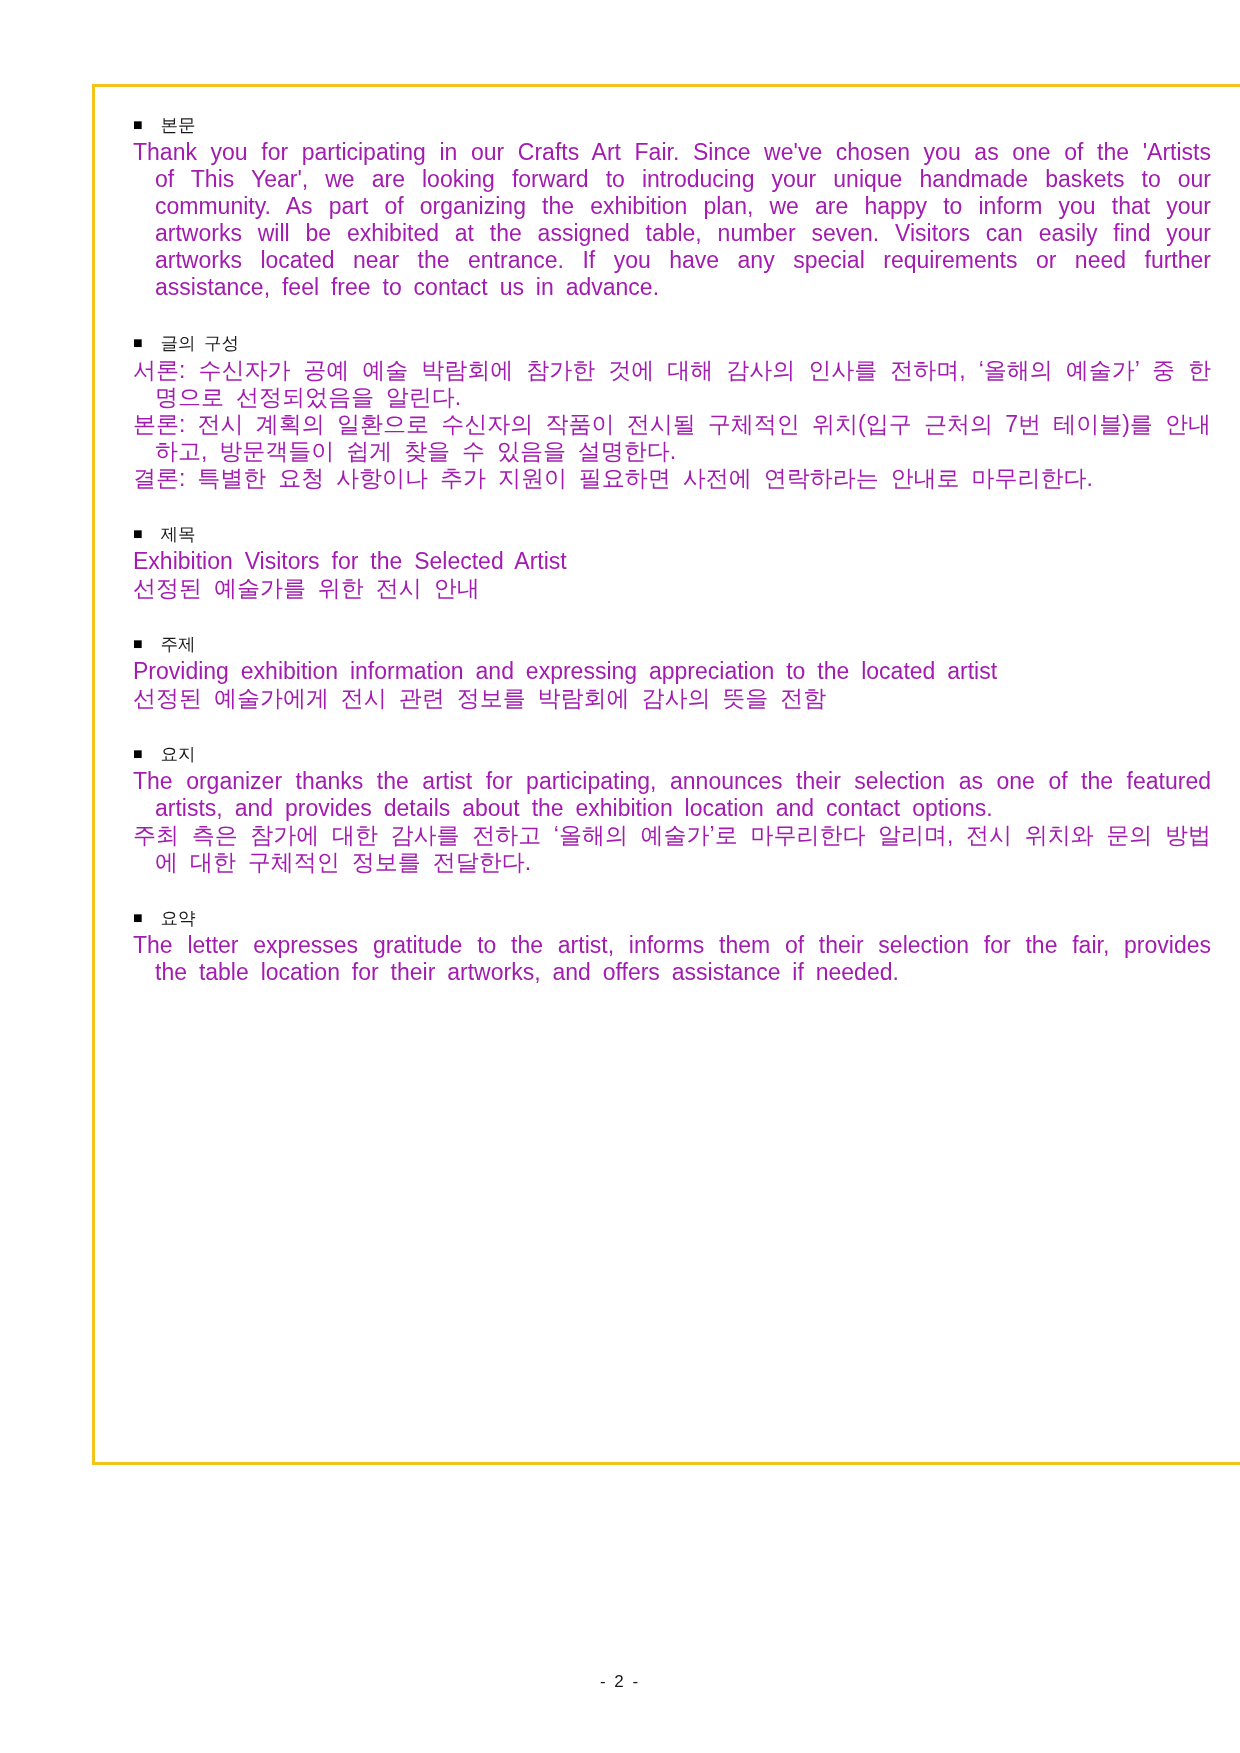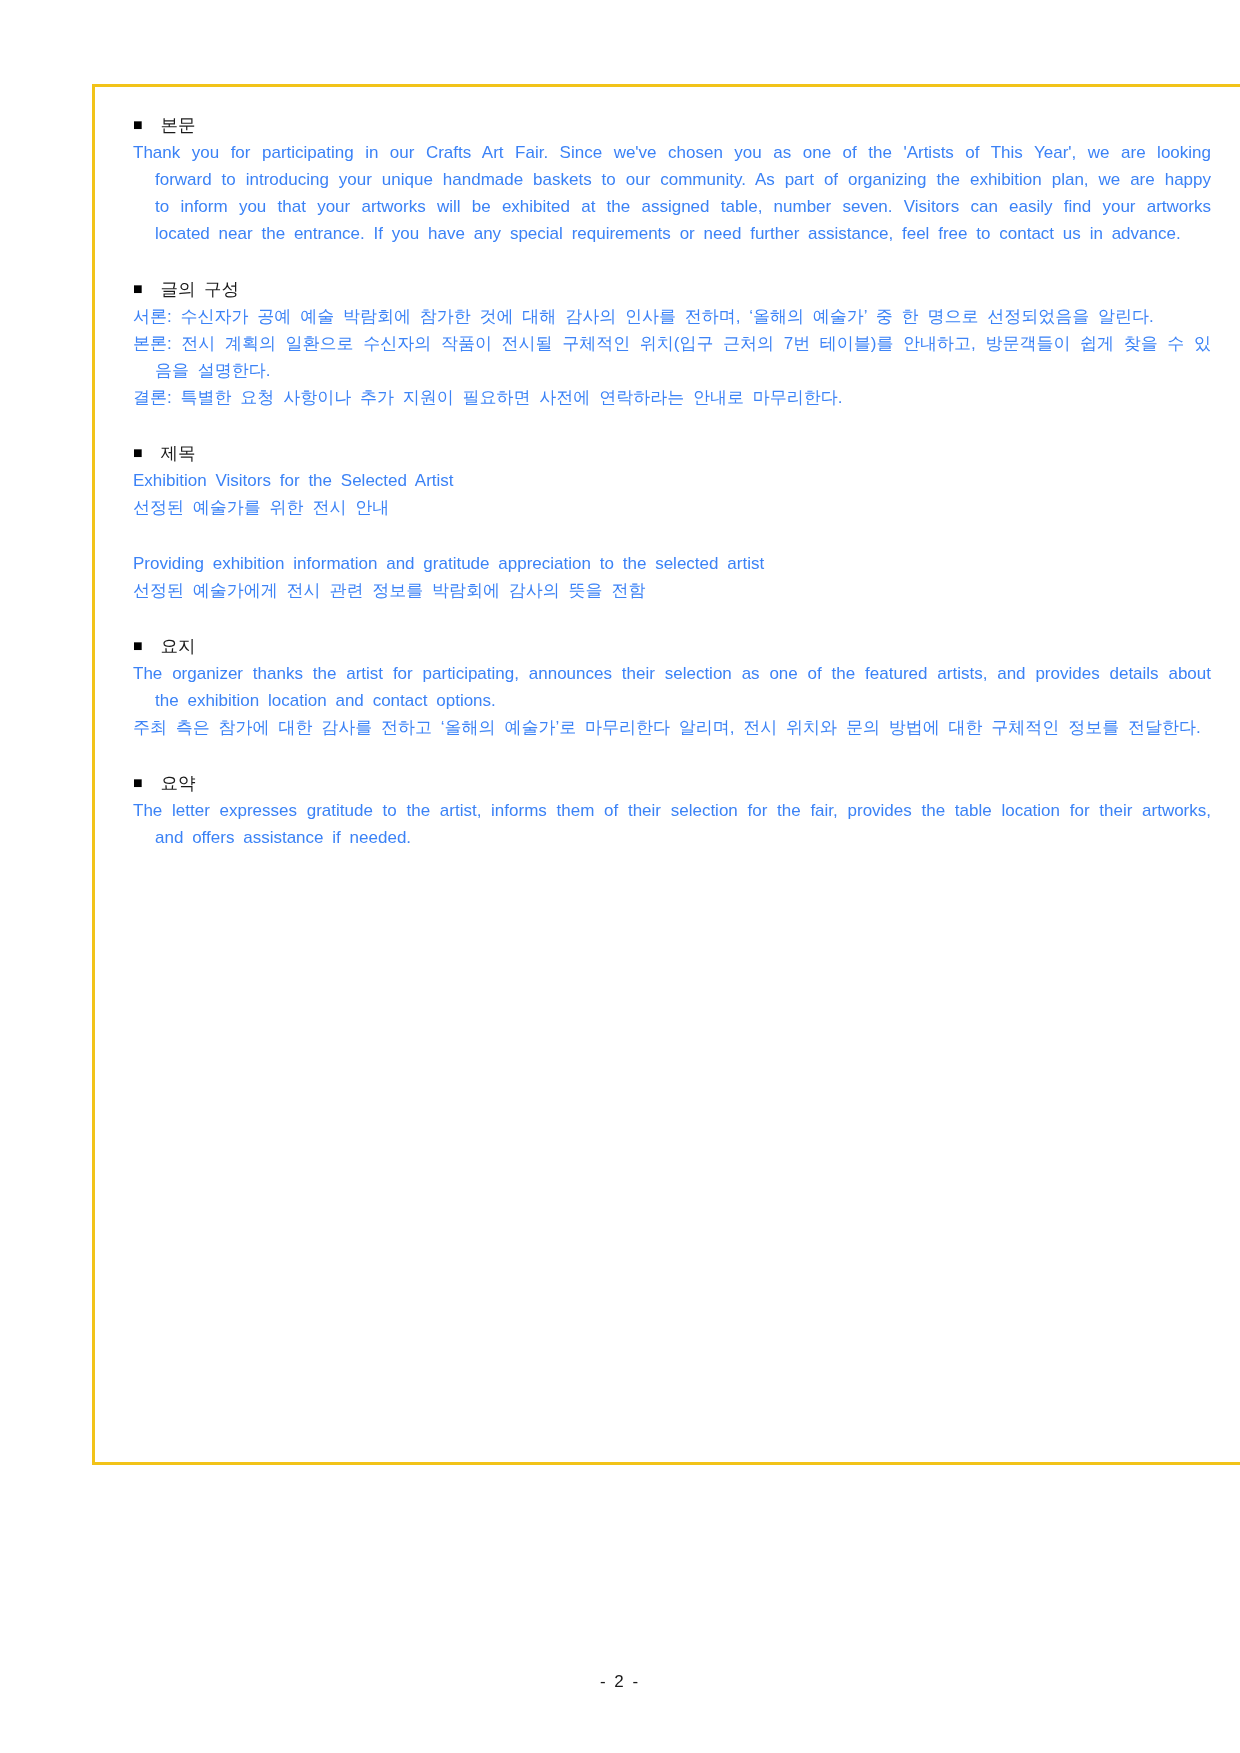--- a/index.html
+++ b/index.html
@@ -38,27 +38,27 @@
   }
   .bullet {
     display: inline-block;
     font-size: 16px;
     margin-right: 9px;
     color: #000000;
     transform: translateY(-1px);
   }
   .para {
     margin: 0;
-    font-size: 17px;
+    font-size: 23px;
     line-height: 27px;
     text-align: justify;
     word-spacing: 0.24em;
     padding-left: 22px;
     text-indent: -22px;
-    color: #3b82f6;
+    color: #a21caf;
   }
   .page-number {
     position: absolute;
     top: 1672px;
     left: 0;
     width: 100%;
     text-align: center;
     font-size: 17px;
     letter-spacing: 2px;
     color: #1a1a1a;
@@ -89,21 +89,25 @@
   <section class="doc-section">
     <div class="section-heading">
       <span class="bullet">■</span>
       <span>제목</span>
     </div>
   <p class="para">Exhibition Visitors for the Selected Artist</p>
       <p class="para">선정된 예술가를 위한 전시 안내</p>
     </section>
 
   <section class="doc-section">
-  <p class="para">Providing exhibition information and gratitude appreciation to the selected artist</p>
+    <div class="section-heading">
+      <span class="bullet">■</span>
+      <span>주제</span>
+    </div>
+  <p class="para">Providing exhibition information and expressing appreciation to the located artist</p>
       <p class="para">선정된 예술가에게 전시 관련 정보를 박람회에 감사의 뜻을 전함</p>
     </section>
 
   <section class="doc-section">
     <div class="section-heading">
       <span class="bullet">■</span>
       <span>요지</span>
     </div>
   <p class="para">The organizer thanks the artist for participating, announces their selection as one of the featured artists, and provides details about the exhibition location and contact options.</p>
       <p class="para">주최 측은 참가에 대한 감사를 전하고 ‘올해의 예술가’로 마무리한다 알리며, 전시 위치와 문의 방법에 대한 구체적인 정보를 전달한다.</p>

